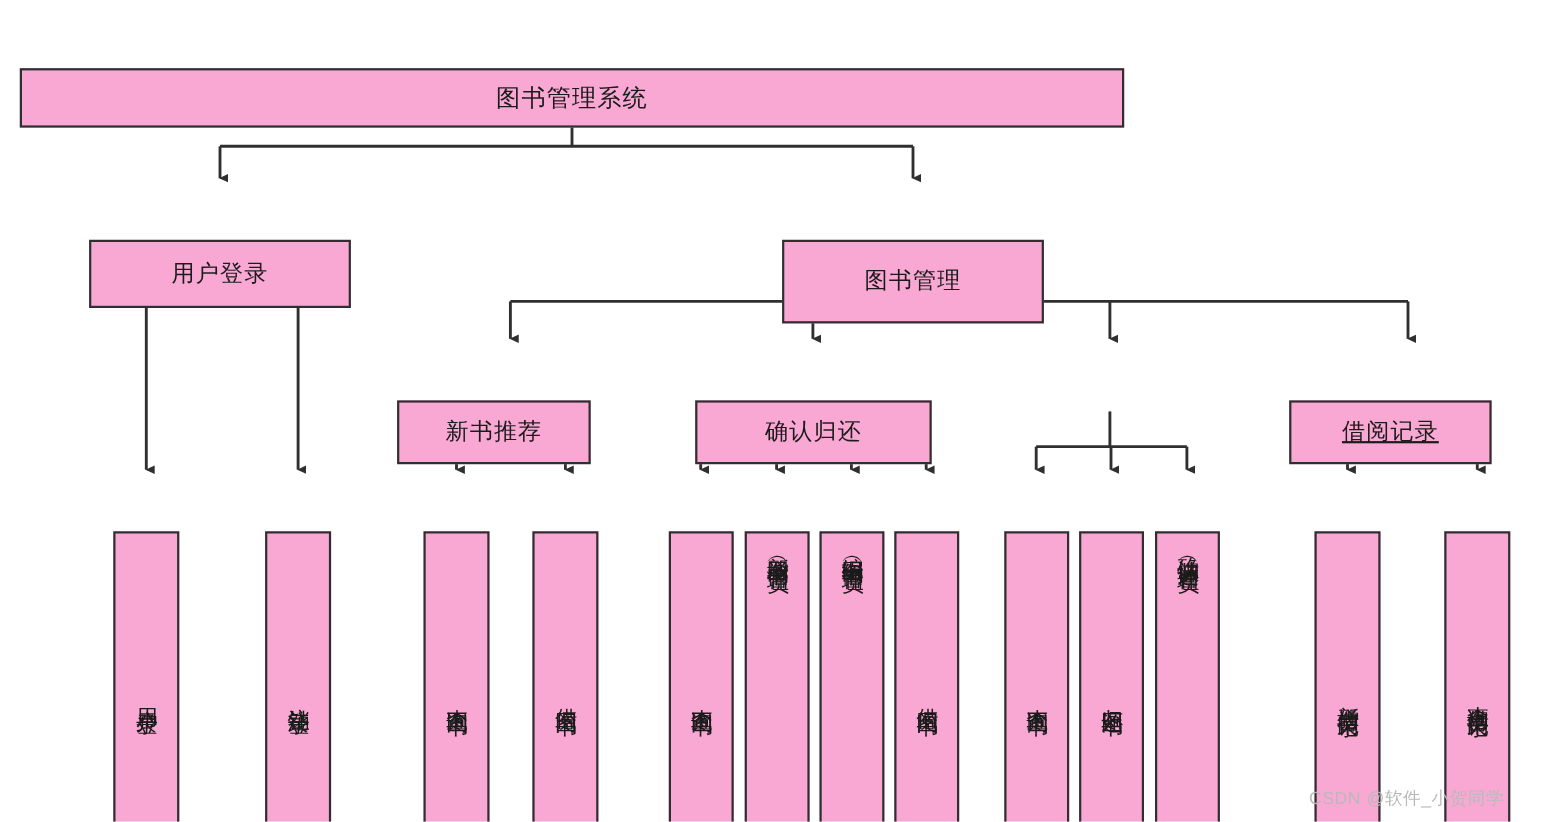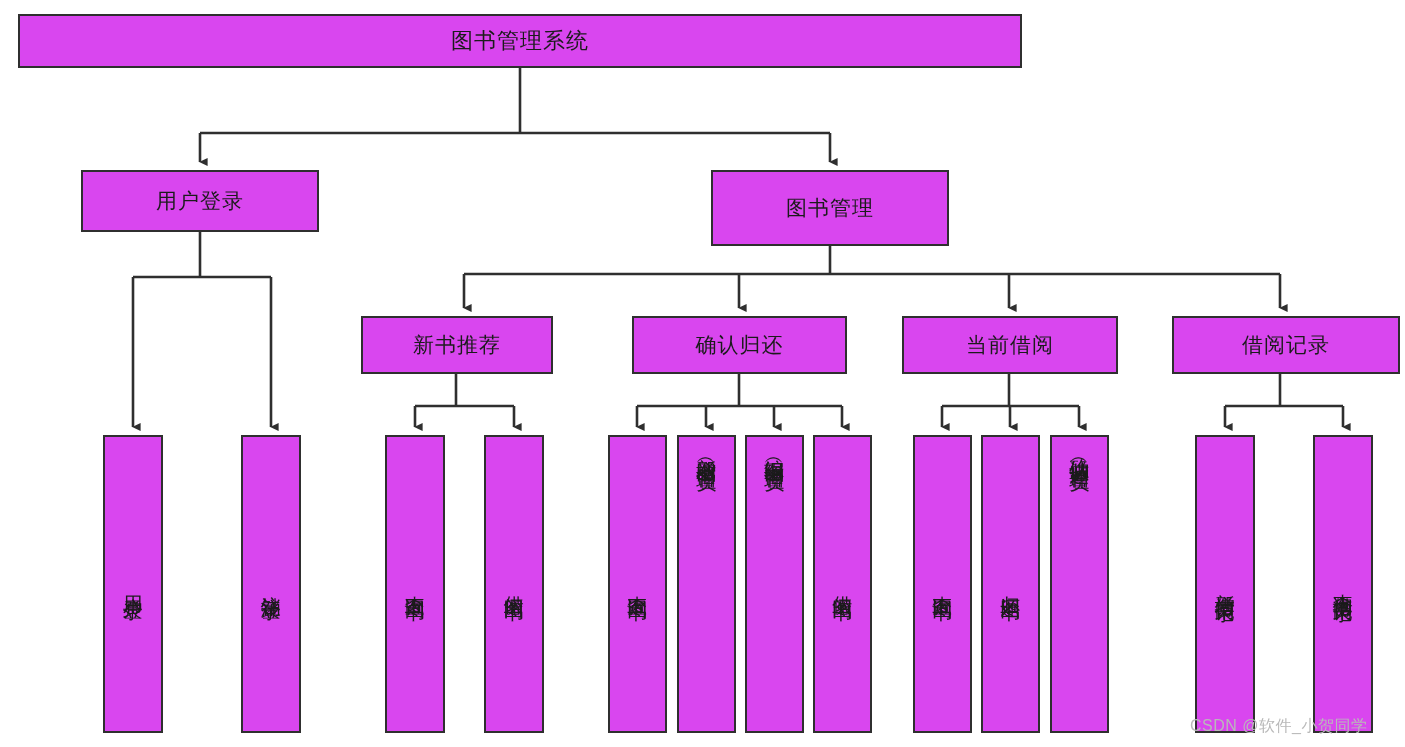--- a/index.html
+++ b/index.html
@@ -22,25 +22,26 @@
     position: absolute;
     left: 0;
     top: 0;
     width: 1405px;
     height: 747px;
   }
   .node {
     position: absolute;
     box-sizing: border-box;
     border: 2px solid #2f2f2f;
-    background: #d946ef;
+    background: #f9a8d4;
     display: flex;
     align-items: center;
     justify-content: center;
     color: #1b1b1b;
+    margin-top: 48px;
   }
   .node.horiz {
     font-size: 21px;
     letter-spacing: 1px;
     line-height: 1.1;
   }
   .node.root {
     font-size: 22px;
   }
   .node.vert {
@@ -129,30 +130,27 @@
     <span>图书管理系统</span>
   </div>
 
   <div class="node horiz" style="left:81px; top:170px; width:238px; height:62px;">
     <span>用户登录</span>
   </div>
   <div class="node horiz" style="left:711px; top:170px; width:238px; height:76px;">
     <span>图书管理</span>
   </div>
 
-  <div class="node horiz" style="left:361px; top:316px; width:192px; height:58px;">
+  <div class="node horiz" style="left:361px; top:316px; width:176px; height:58px;">
     <span>新书推荐</span>
   </div>
   <div class="node horiz" style="left:632px; top:316px; width:215px; height:58px;">
     <span>确认归还</span>
   </div>
-  <div class="node horiz" style="left:902px; top:316px; width:216px; height:58px;">
-    <span>当前借阅</span>
-  </div>
-  <div class="node horiz" style="left:1172px; top:316px; width:228px; height:58px;">
+  <div class="node horiz" style="left:1172px; top:316px; width:184px; height:58px;text-decoration:underline;">
     <span>借阅记录</span>
   </div>
 
   <div class="node vert centered" style="left:103px; top:435px; width:60px; height:298px;">
     <span class="vlabel">用户登录</span>
   </div>
   <div class="node vert centered" style="left:241px; top:435px; width:60px; height:298px;">
     <span class="vlabel">注销登录</span>
   </div>
 

